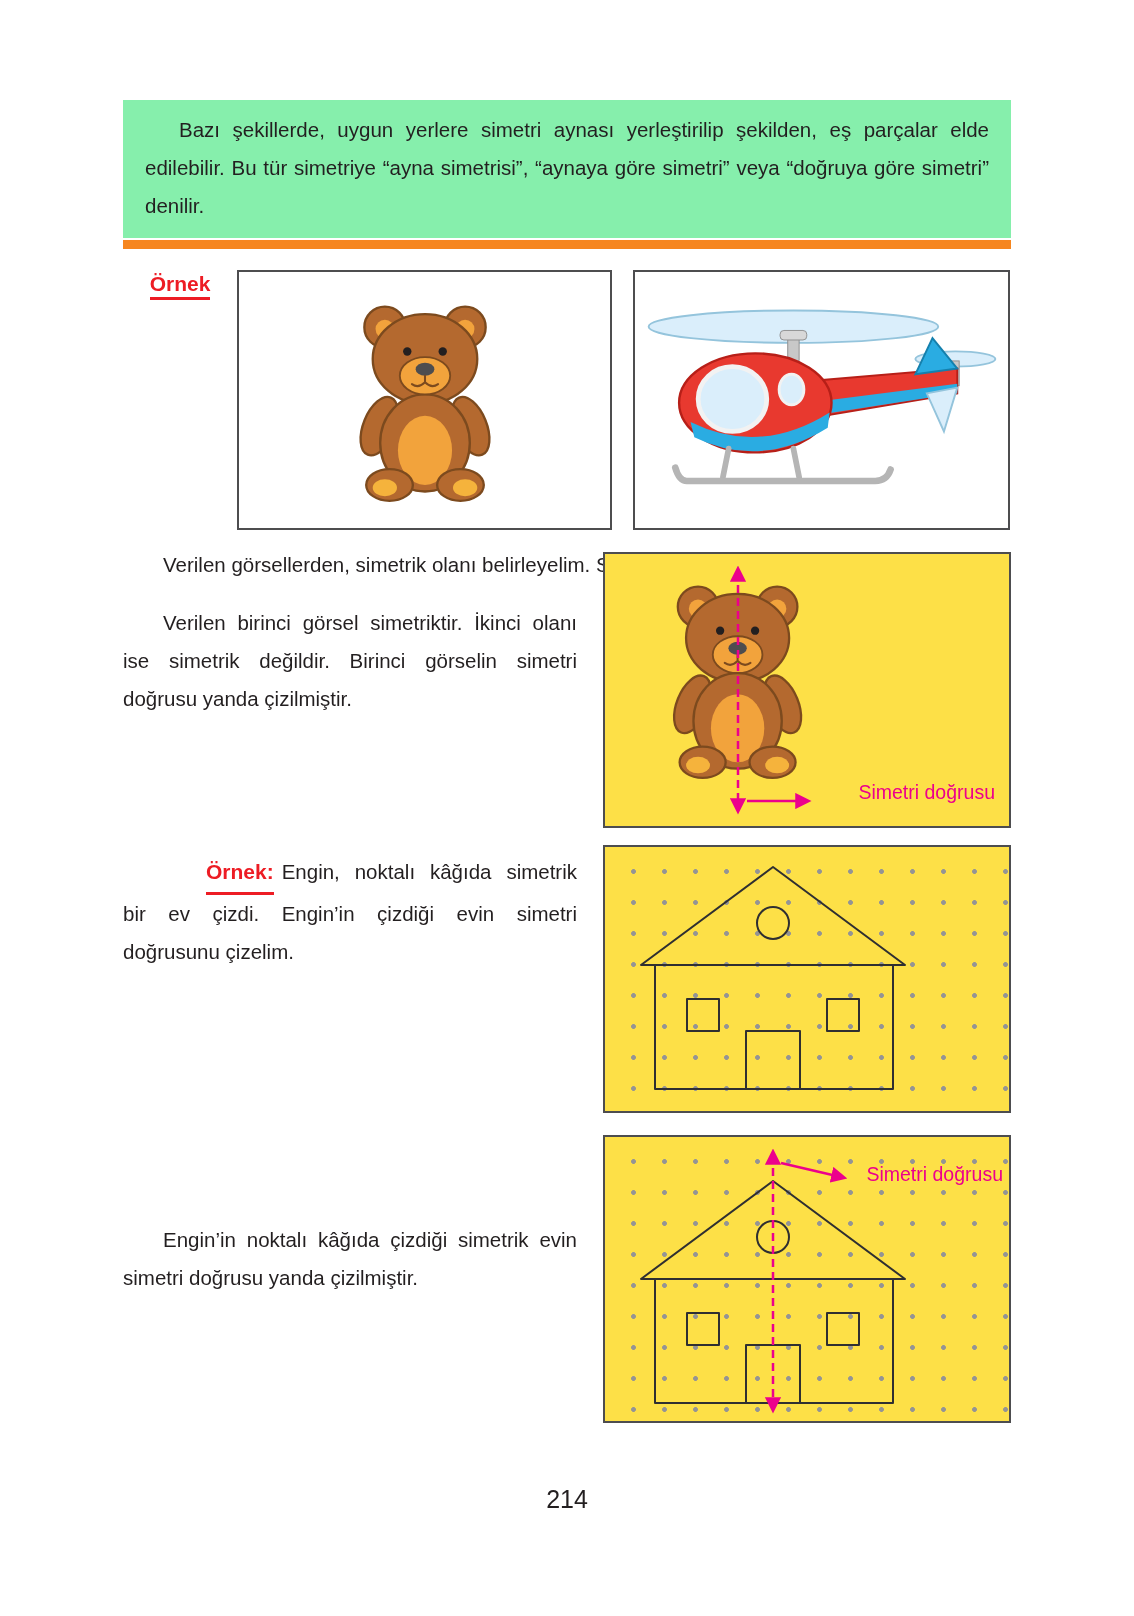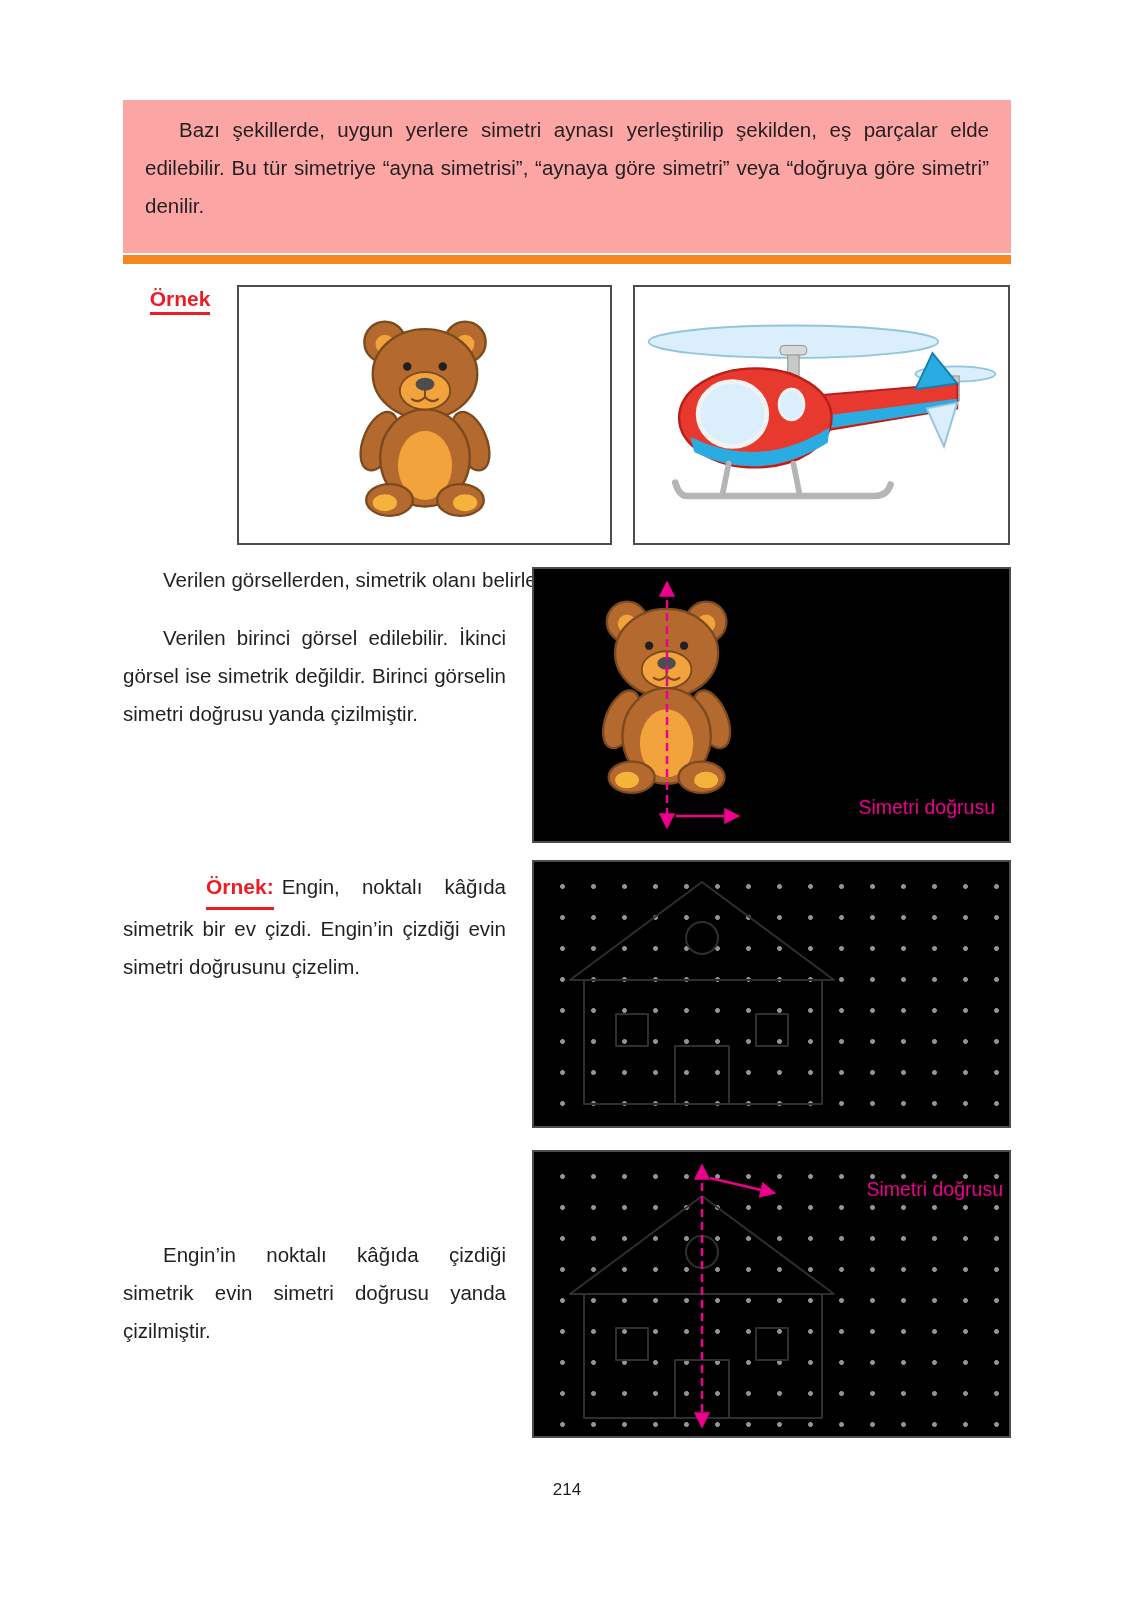--- a/index.html
+++ b/index.html
@@ -9,22 +9,22 @@
     color: #231f20;
     position: relative;
     overflow: hidden;
   }
   * { box-sizing: border-box; }
 
   .page { padding: 100px 123px 0 123px; }
 
   
   .info-box {
-    background: #fca5a5;
-    padding: 11px 22px 28px 22px;
+    background: #86efac;
+    padding: 11px 22px 13px 22px;
   }
   .info-text {
     margin: 0;
     font-size: 20.5px;
     line-height: 38px;
     text-align: justify;
     text-indent: 34px;
   }
   .accent-bar { height: 9px; background: #f6861f; margin-top: 2px; }
 
@@ -61,22 +61,22 @@
     justify-content: center;
   }
   .box-bear { width: 375px; margin-right: 21px; }
   .box-heli { width: 377px; }
 
   .para-select { margin-top: 16px; }
 
   
   .panel {
     border: 2px solid #4d4d4f;
-    width: 479px;
-    background: #000000;
+    width: 408px;
+    background: #fde047;
     position: relative;
     flex: none;
   }
   .panel svg.fill { position: absolute; left: 0; top: 0; }
   .bear-panel { height: 276px; }
   .house-panel1 { height: 268px; }
   .house-panel2 { height: 288px; }
 
   .dotted {
     background-image: radial-gradient(circle, #949494 2.1px, transparent 2.7px);
@@ -96,23 +96,23 @@
   .sym-label {
     position: absolute;
     color: #ec008c;
     font-size: 19.5px;
     white-space: nowrap;
   }
   .sym-label-bear { right: 14px; bottom: 22px; }
   .sym-label-house { right: 6px; top: 26px; }
 
   .page-number {
-    margin-top: 42px;
+    margin-top: 62px;
     text-align: center;
-    font-size: 17px;
+    font-size: 25px;
   }
 </style>
 </head>
 <body>
 
 <div class="page">
 
   <div class="info-box">
     <p class="info-text">Bazı şekillerde, uygun yerlere simetri aynası yerleştirilip şekilden, eş parçalar elde edilebilir. Bu tür simetriye “ayna simetrisi”, “aynaya göre simetri” veya “doğruya göre simetri” denilir.</p>
   </div>
@@ -171,21 +171,21 @@
         <path d="M92 176 L86 206 M160 176 L166 206" stroke="#b5b5b5" stroke-width="6" fill="none" stroke-linecap="round"></path>
         <path d="M48 210 Q40 210 36 196 M48 210 L246 210 Q258 210 262 198" stroke="#b5b5b5" stroke-width="7" fill="none" stroke-linecap="round"></path>
       </svg>
     </div>
   </div>
 
   <p class="para indent para-select">Verilen görsellerden, simetrik olanı belirleyelim. Simetrik olanın simetri doğrusunu çizelim.</p>
 
   <div class="row section2">
     <div class="left-col pt52">
-      <p class="para indent">Verilen birinci görsel edilebilir. İkinci görsel ise simetrik değildir. Birinci görselin simetri doğrusu yanda çizilmiştir.</p>
+      <p class="para indent">Verilen birinci görsel simetriktir. İkinci olanı ise simetrik değildir. Birinci görselin simetri doğrusu yanda çizilmiştir.</p>
     </div>
     <div class="panel bear-panel">
       <svg class="fill" width="416" height="272" viewBox="0 0 416 272">
         <defs>
           <marker id="mA1" viewBox="0 0 10 10" refX="6" refY="5" markerWidth="6.5" markerHeight="6.5" orient="auto-start-reverse">
             <path d="M0 0 L10 5 L0 10 Z" fill="#ec008c"></path>
           </marker>
         </defs>
         <g transform="translate(36,16) scale(0.92)">
           <g stroke="#7c4a1e" stroke-width="2.5" stroke-linejoin="round">

